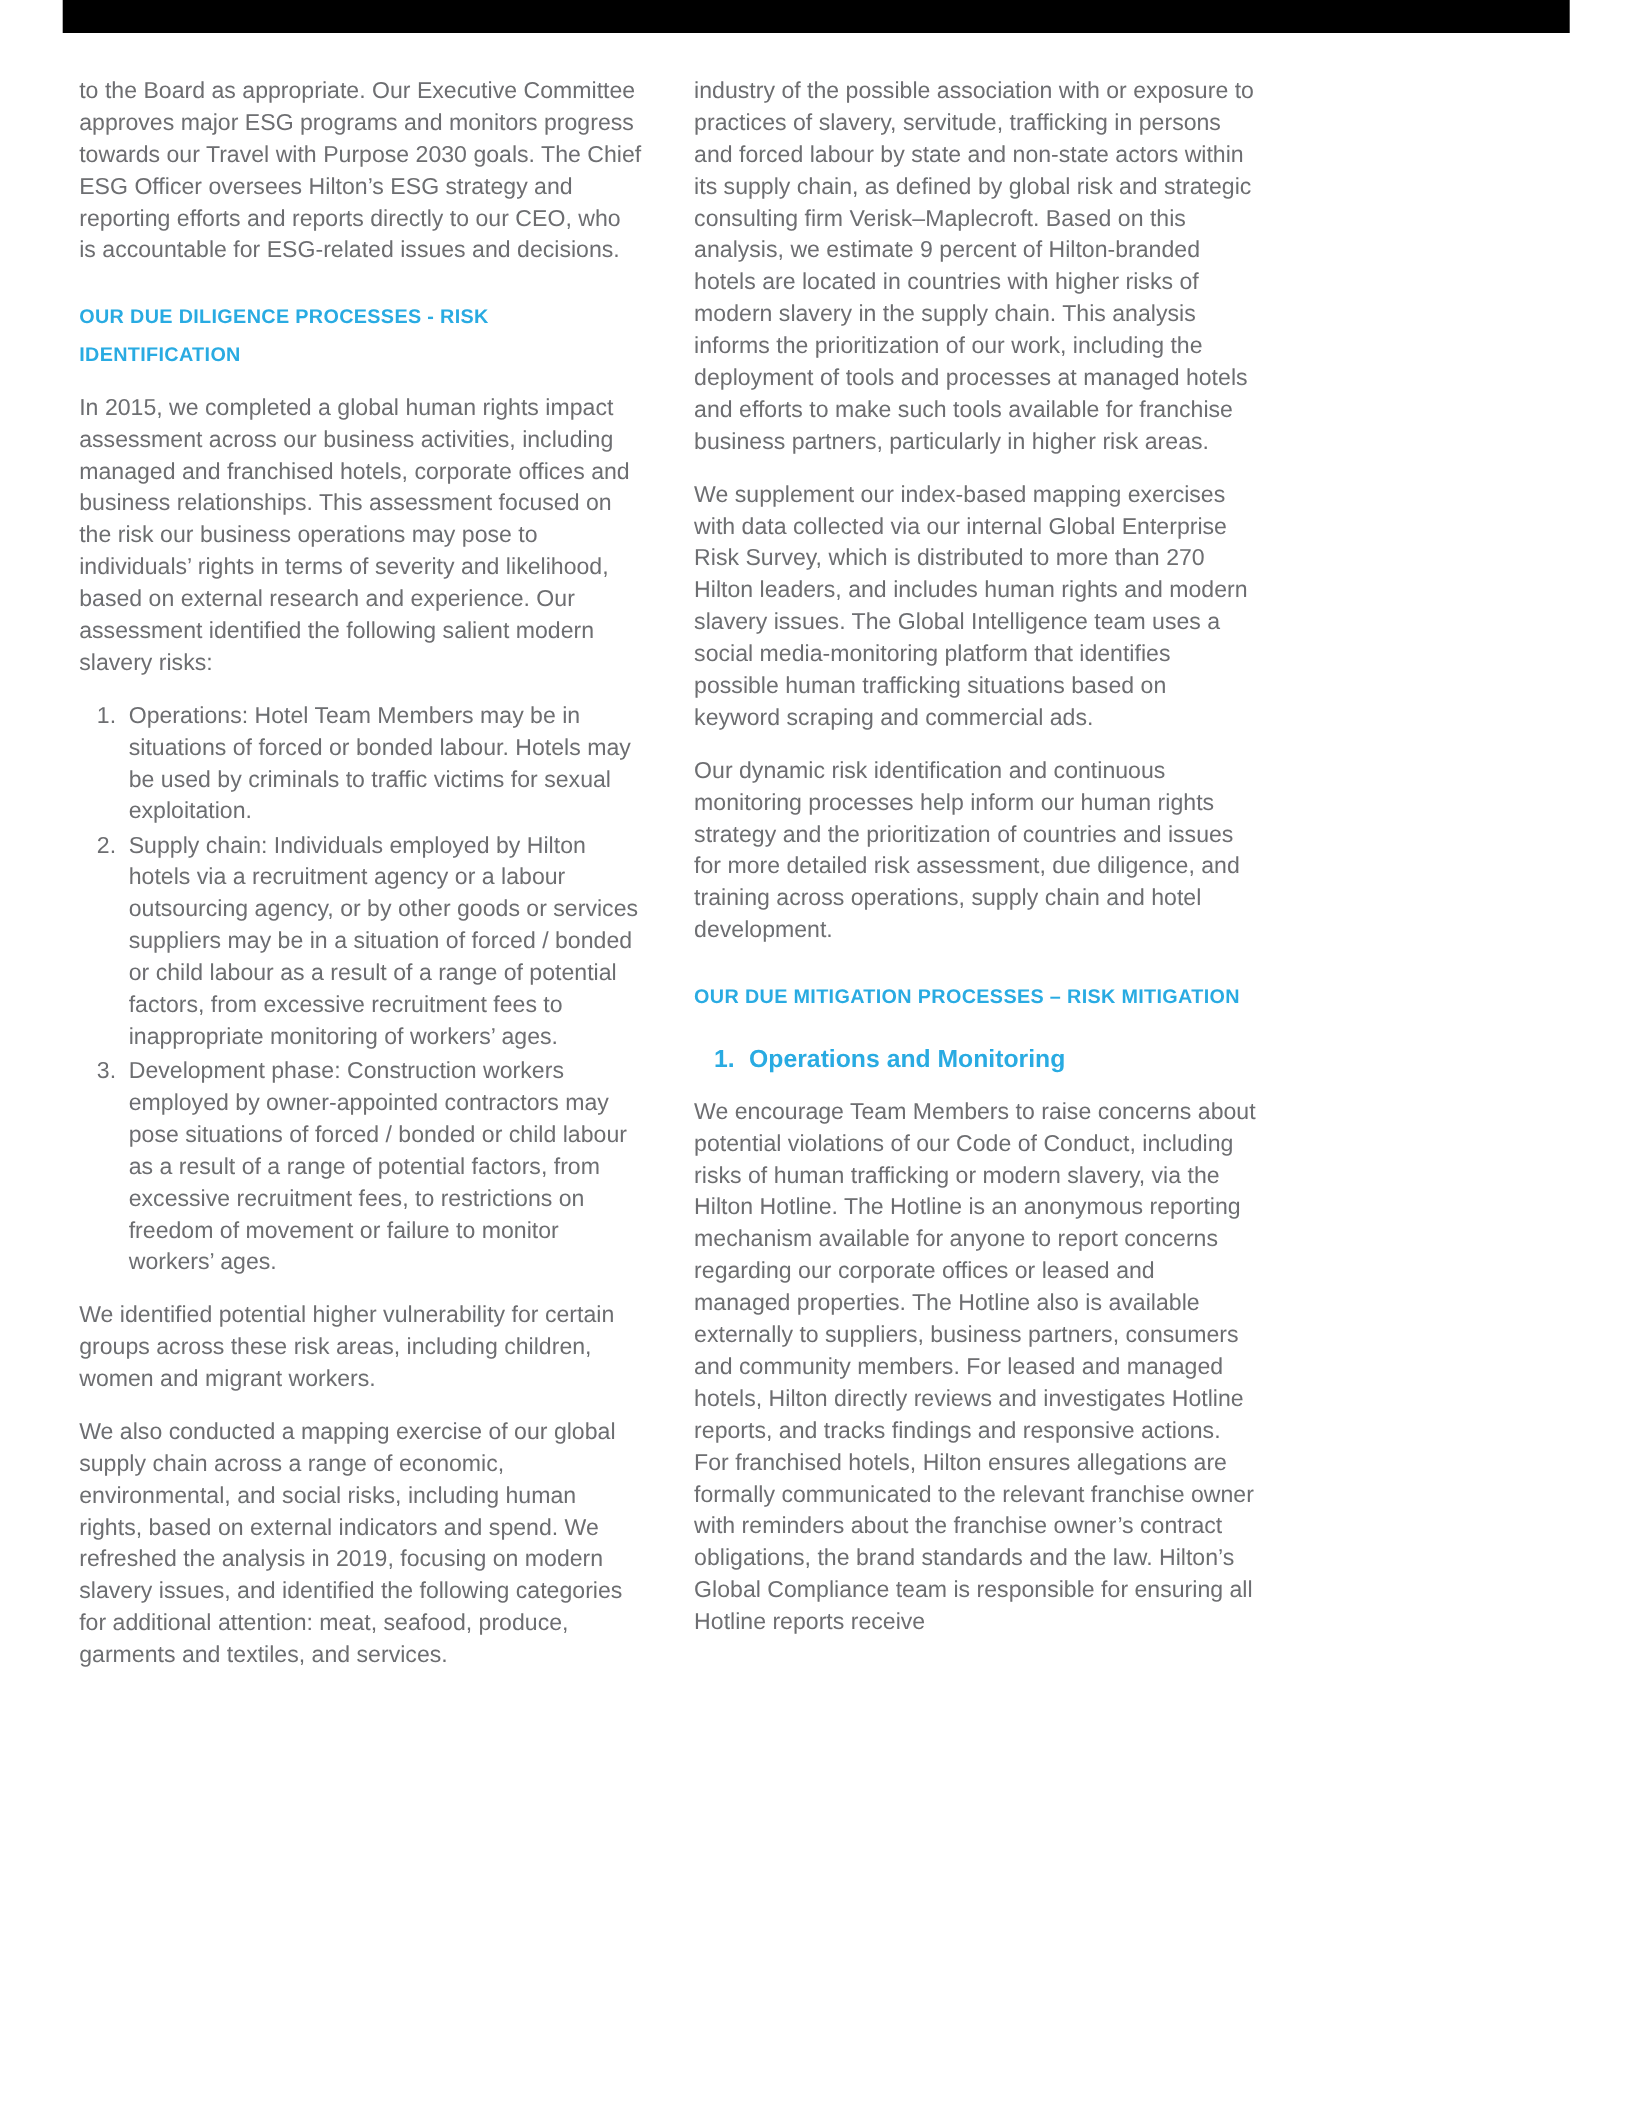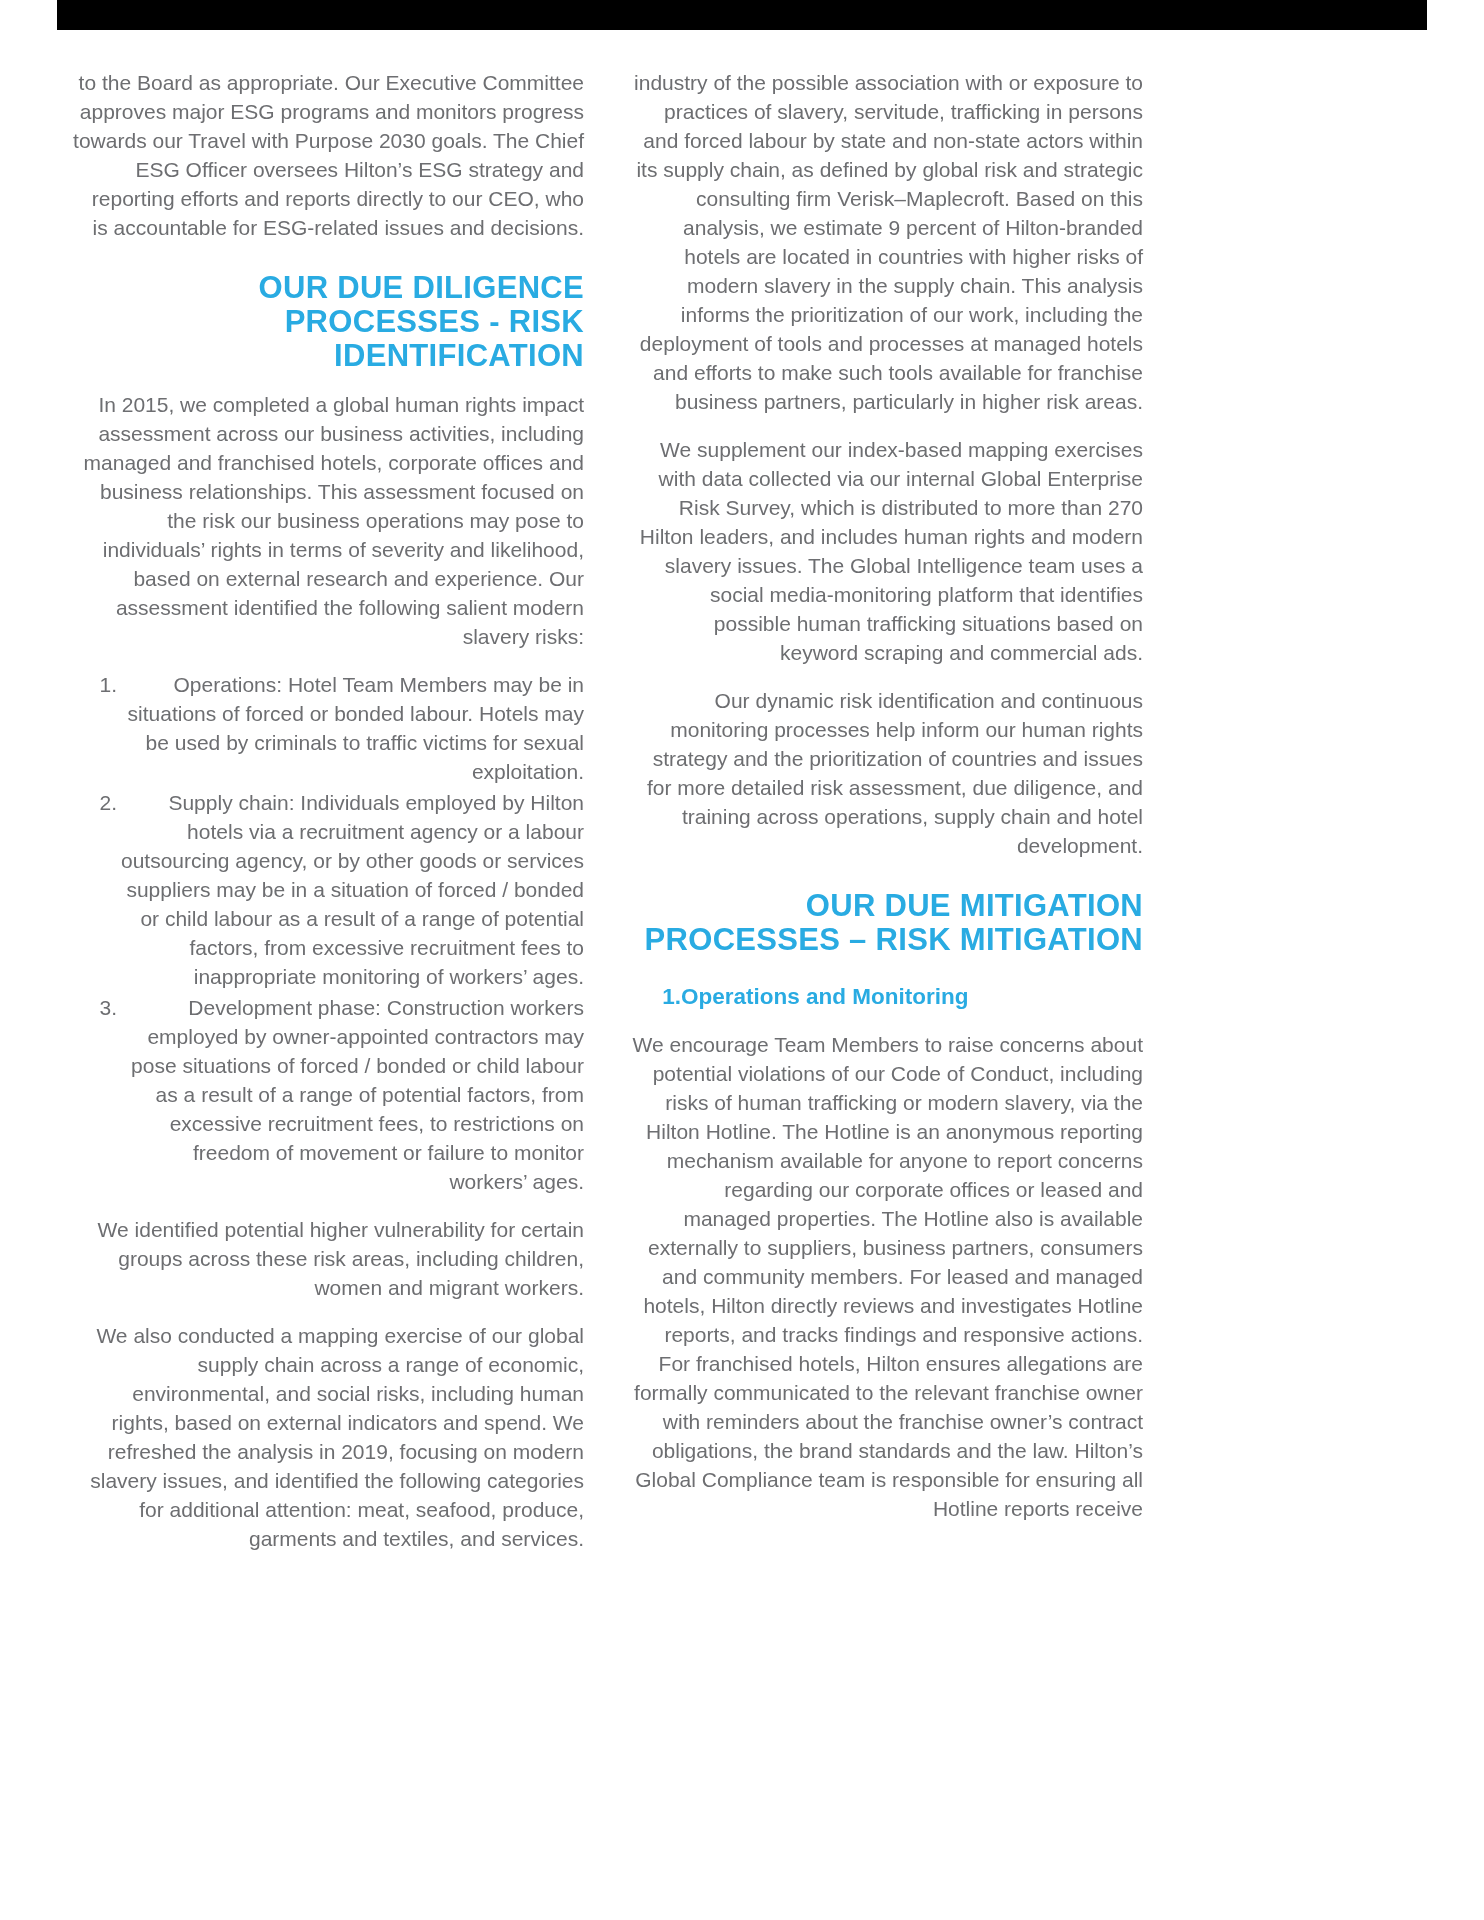--- a/index.html
+++ b/index.html
@@ -1,15 +1,15 @@
 <!DOCTYPE html>
 <html><head>
 <meta charset="utf-8">
 <style>
-  * { margin: 0; padding: 0; box-sizing: border-box; text-align: right; }
+  * { margin: 0; padding: 0; box-sizing: border-box; }
   html, body { background: #ffffff; }
   body {
     width: 1484px;
     min-height: 1920px;
     font-family: "Liberation Sans", sans-serif;
     -webkit-font-smoothing: antialiased;
     position: relative;
   }
   .top-bar {
     position: absolute;
@@ -31,21 +31,21 @@
     min-width: 0;
   }
   p.body-text {
     color: #6d6e71;
     font-size: 21px;
     line-height: 29px;
     margin: 0 0 19px 0;
   }
   h2.section-heading {
     color: #29abe2;
-    font-size: 31px;
+    font-size: 18px;
     line-height: 34px;
     font-weight: bold;
     letter-spacing: 0.3px;
     margin: 29px 0 17px 0;
   }
   .column > h2.section-heading:first-child { margin-top: 0; }
   ol.numbered-list {
     list-style: none;
     margin: 0 0 19px 0;
   }

